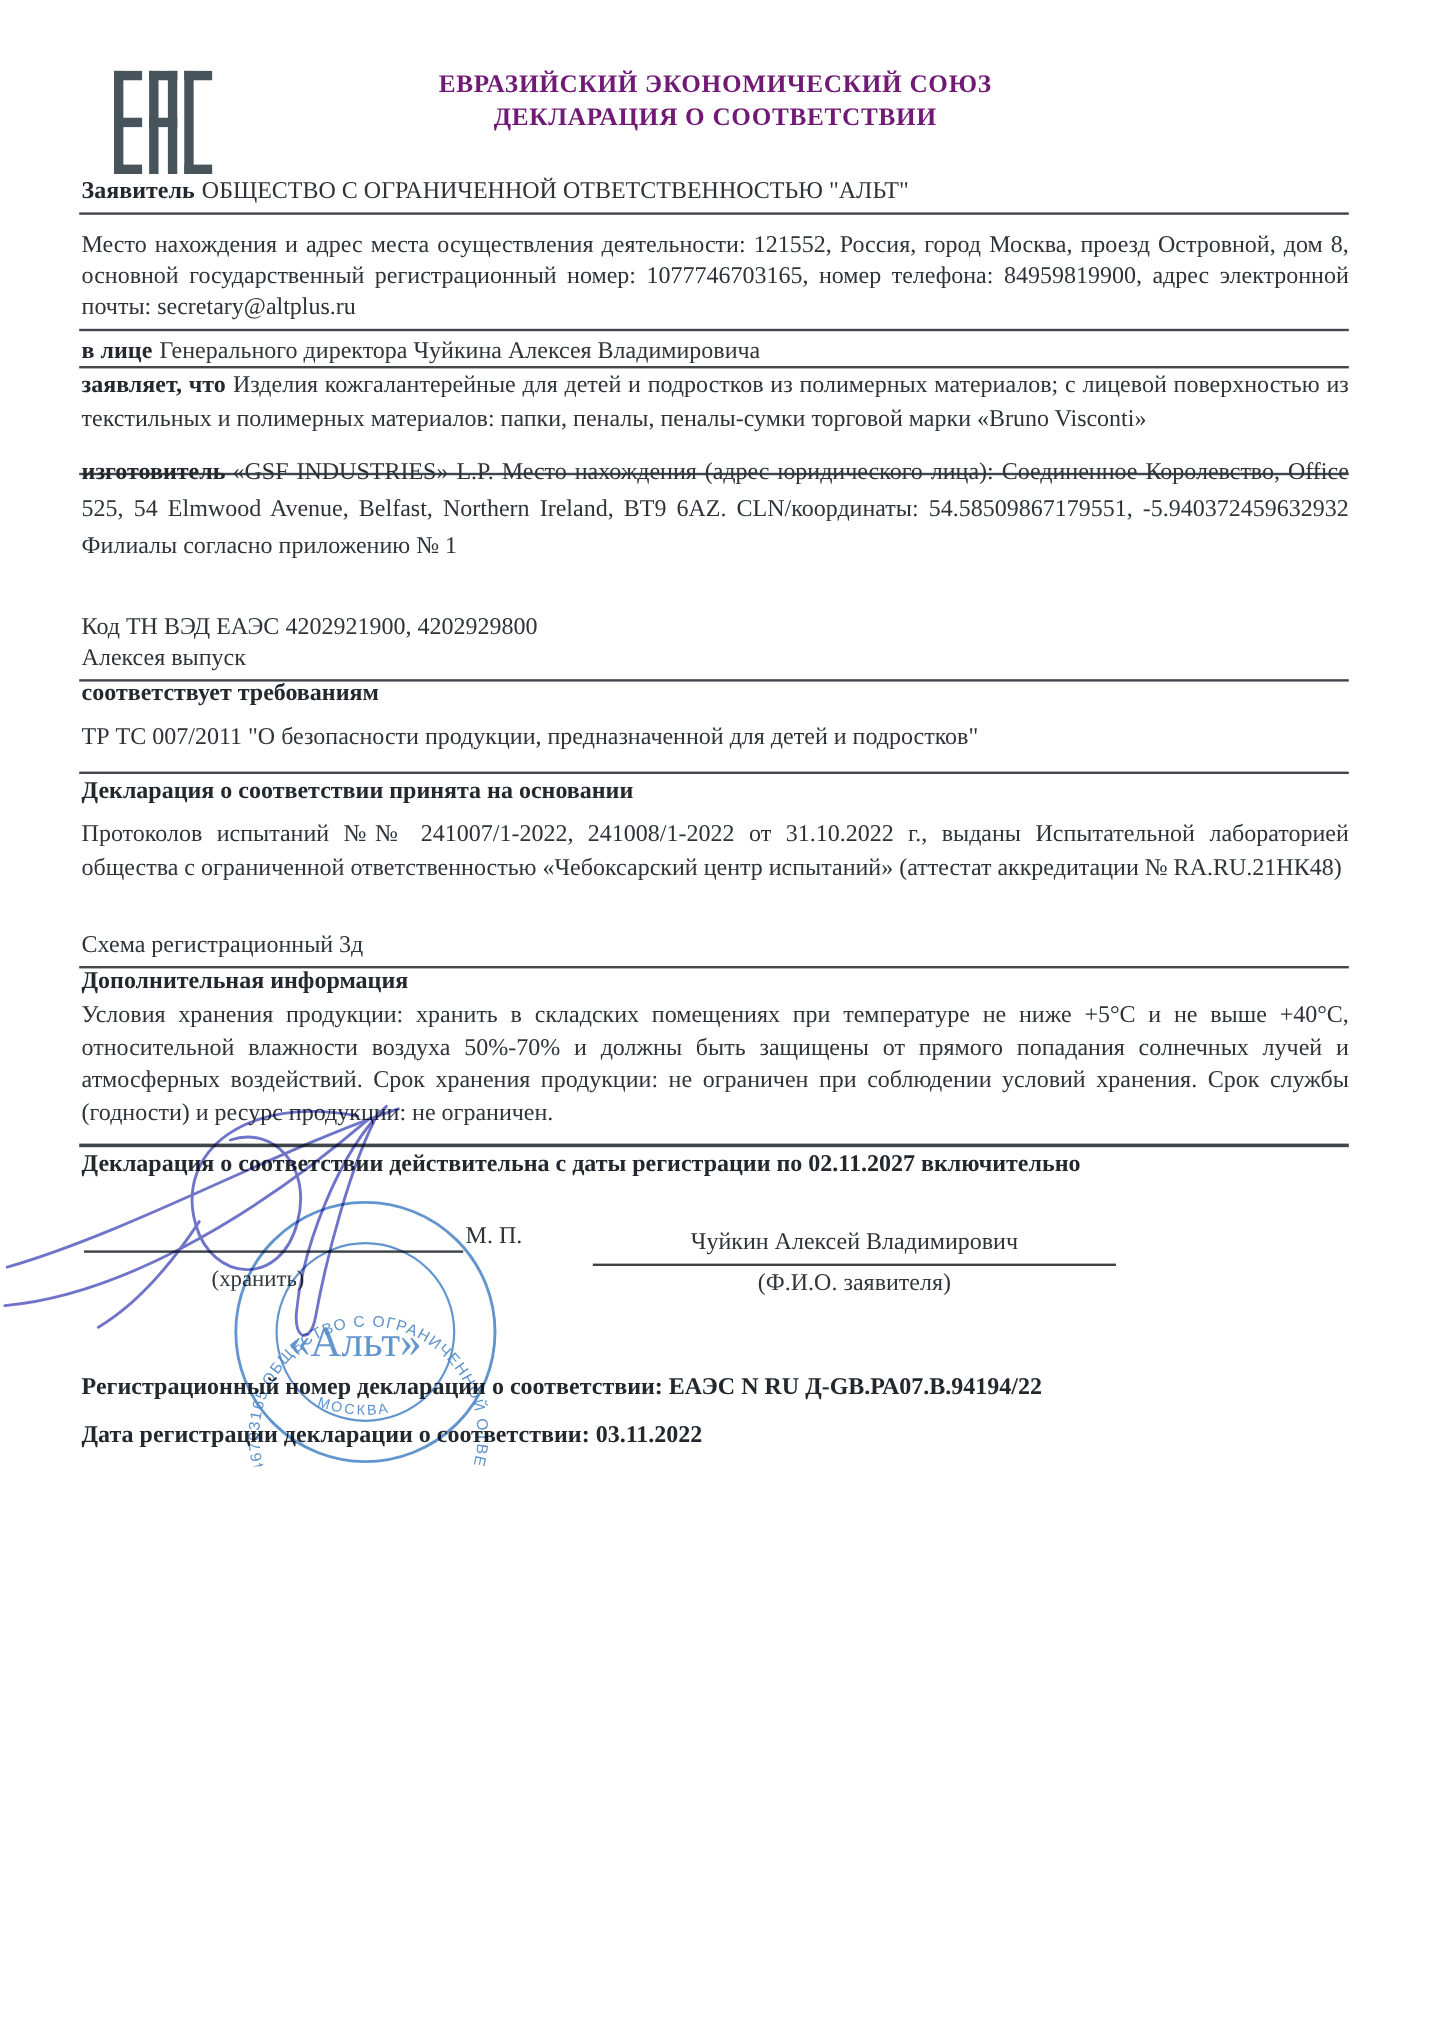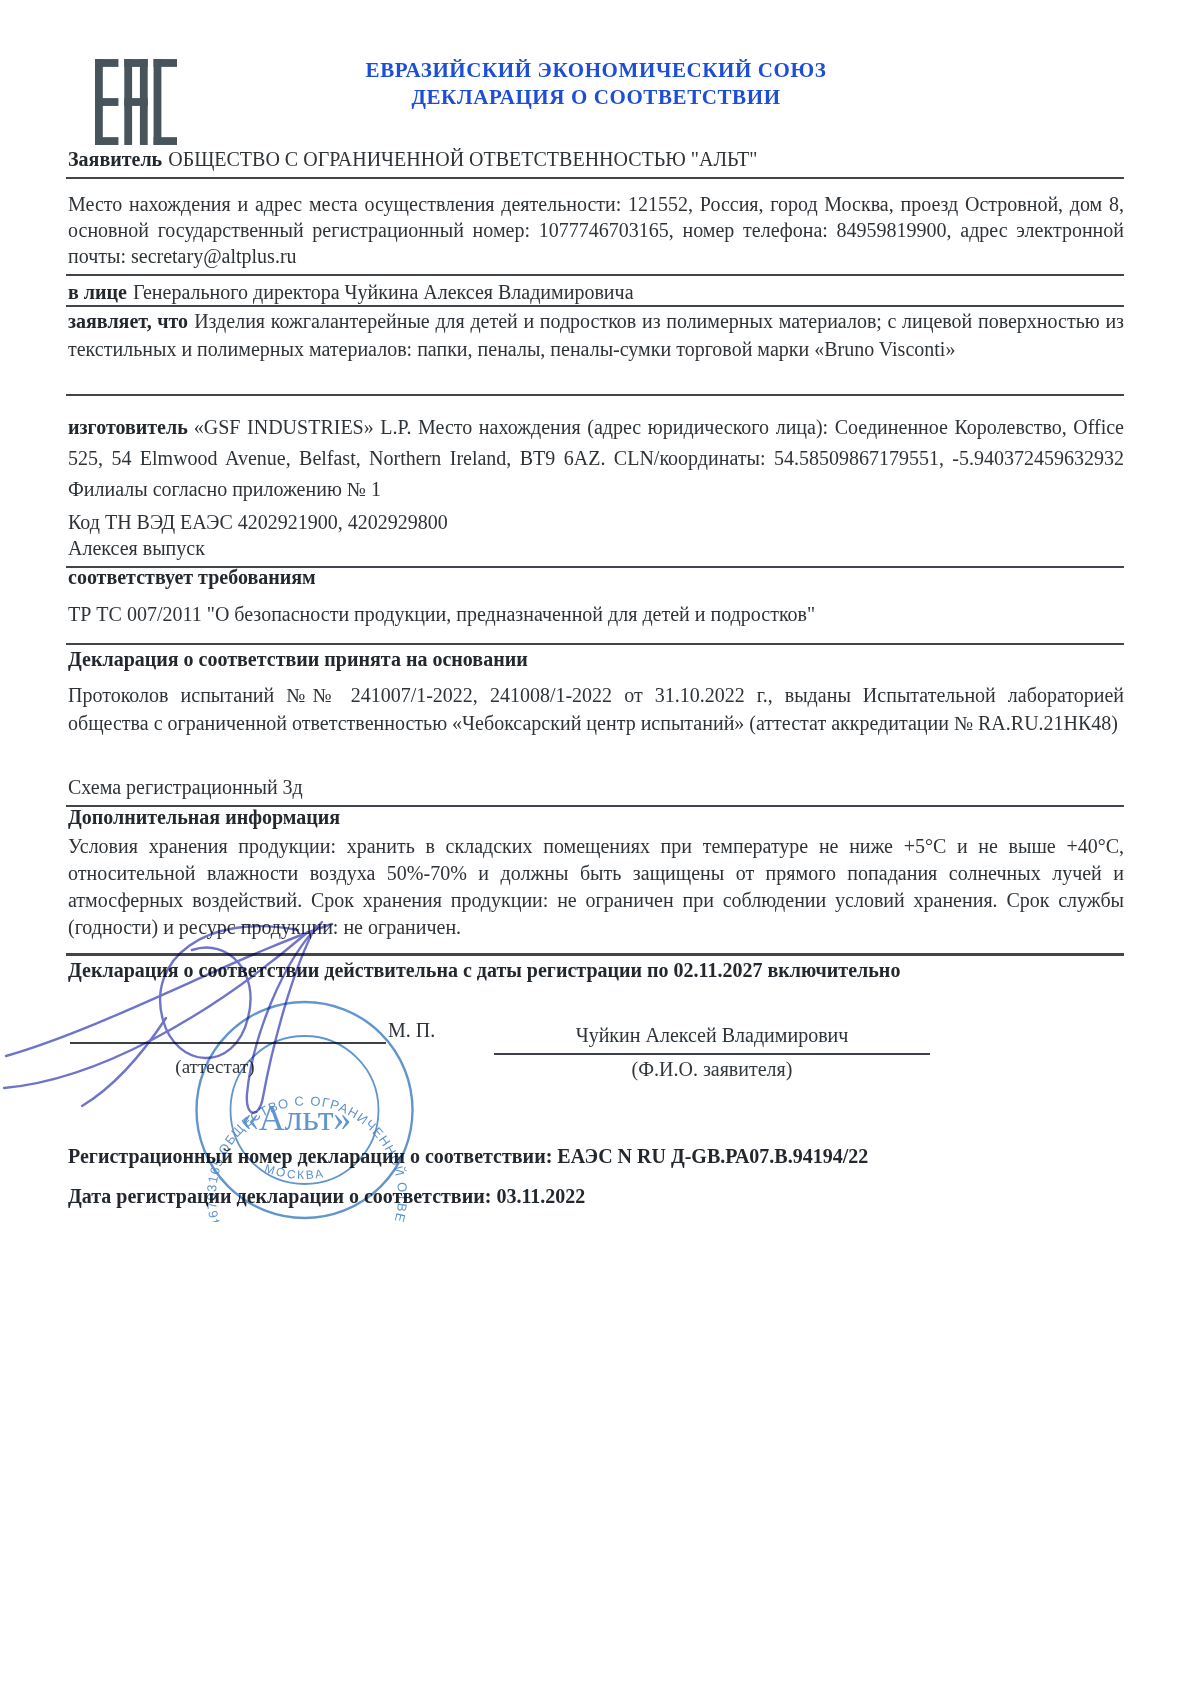--- a/index.html
+++ b/index.html
@@ -10,21 +10,21 @@
   }
   .abs { position:absolute; }
   p { margin:0; }
   .rule { position:absolute; left:66px; width:1058px; height:2px; background:#40464b; }
   .block { position:absolute; left:68px; width:1056px; font-size:20px; line-height:26px; }
   .just { text-align:justify; }
   .b { font-weight:bold; color:#22282d; }
   .title {
     position:absolute; left:68px; top:57px; width:1056px;
     text-align:center; font-weight:bold; font-size:21px; line-height:27px;
-    letter-spacing:0.6px; color:#1d4ed8;
+    letter-spacing:0.6px; color:#701a75;
   }
   .lbl { font-weight:bold; color:#22282d; margin-right:6px; }
   .lh28 { line-height:28px; }
   .lh31 { line-height:31px; }
   .lh27 { line-height:27px; }
   .sig-caption { text-align:center; font-size:19px; color:#32373c; }
   .name-col { position:absolute; left:494px; width:436px; text-align:center; font-size:20px; }
   .sigline { position:absolute; height:2px; background:#3c4247; }
   .regline { font-weight:bold; font-size:20px; color:#22282d; }
   .stamp-svg, .ink-svg { position:absolute; mix-blend-mode:multiply; }
@@ -62,21 +62,21 @@
 
   <p class="block just" style="top:191px;">Место нахождения и адрес места осуществления деятельности: 121552, Россия, город Москва, проезд Островной, дом 8, основной государственный регистрационный номер: 1077746703165, номер телефона: 84959819900, адрес электронной почты: secretary@altplus.ru</p>
   <div class="rule" style="top:274px;"></div>
 
   <p class="block" style="top:279px;"><span class="lbl">в лице</span><span>Генерального директора Чуйкина Алексея Владимировича</span></p>
   <div class="rule" style="top:305px;"></div>
 
   <p class="block just lh28" style="top:307px;"><span class="lbl">заявляет, что</span><span>Изделия кожгалантерейные для детей и подростков из полимерных материалов; с лицевой поверхностью из текстильных и полимерных материалов: папки, пеналы, пеналы-сумки торговой марки «Bruno Visconti»</span></p>
   <div class="rule" style="top:394px;"></div>
 
-  <p class="block just lh31" style="top:412px;"><span class="lbl">изготовитель</span><span>«GSF INDUSTRIES» L.P. Место нахождения (адрес юридического лица): Соединенное Королевство, Office 525, 54 Elmwood Avenue, Belfast, Northern Ireland, BT9 6AZ. CLN/координаты: 54.58509867179551, -5.940372459632932 Филиалы согласно приложению № 1</span></p>
+  <p class="block just lh31" style="top:378px;"><span class="lbl">изготовитель</span><span>«GSF INDUSTRIES» L.P. Место нахождения (адрес юридического лица): Соединенное Королевство, Office 525, 54 Elmwood Avenue, Belfast, Northern Ireland, BT9 6AZ. CLN/координаты: 54.58509867179551, -5.940372459632932 Филиалы согласно приложению № 1</span></p>
 
   <div class="block" style="top:509px;">
     <p>Код ТН ВЭД ЕАЭС 4202921900, 4202929800</p>
     <p>Алексея выпуск</p>
   </div>
   <div class="rule" style="top:566px;"></div>
 
   <p class="block b" style="top:564px;">соответствует требованиям</p>
   <p class="block" style="top:601px;">ТР ТС 007/2011 "О безопасности продукции, предназначенной для детей и подростков"</p>
   <div class="rule" style="top:643px;"></div>
@@ -87,21 +87,21 @@
   <div class="rule" style="top:805px;"></div>
 
   <p class="block b" style="top:804px;">Дополнительная информация</p>
   <p class="block just lh27" style="top:833px;">Условия хранения продукции: хранить в складских помещениях при температуре не ниже +5°С и не выше +40°С, относительной влажности воздуха 50%-70% и должны быть защищены от прямого попадания солнечных лучей и атмосферных воздействий. Срок хранения продукции: не ограничен при соблюдении условий хранения. Срок службы (годности) и ресурс продукции: не ограничен.</p>
   <div class="rule" style="top:953px; height:2.5px;"></div>
 
   <p class="block b" style="top:957px;">Декларация о соответствии действительна с даты регистрации по 02.11.2027 включительно</p>
 
   <div class="sigline" style="left:70px; top:1042px; width:316px;"></div>
   <p class="abs" style="left:388px; top:1019px; font-size:20px;">М. П.</p>
-  <p class="abs sig-caption" style="left:130px; top:1056px; width:170px;">(аттестат)</p>
+  <p class="abs sig-caption" style="left:130px; top:1056px; width:170px;">(хранить)</p>
 
   <p class="name-col" style="top:1024px;">Чуйкин Алексей Владимирович</p>
   <div class="sigline" style="left:494px; top:1053px; width:436px;"></div>
   <p class="name-col sig-caption" style="top:1058px;">(Ф.И.О. заявителя)</p>
 
   <p class="block regline" style="top:1143px;">Регистрационный номер декларации о соответствии: ЕАЭС N RU Д-GB.РА07.В.94194/22</p>
   <p class="block regline" style="top:1183px;">Дата регистрации декларации о соответствии: 03.11.2022</p>
 
   <svg class="stamp-svg" style="left:193px; top:998px;" width="223" height="224" viewBox="0 0 223 224">
     <defs>

